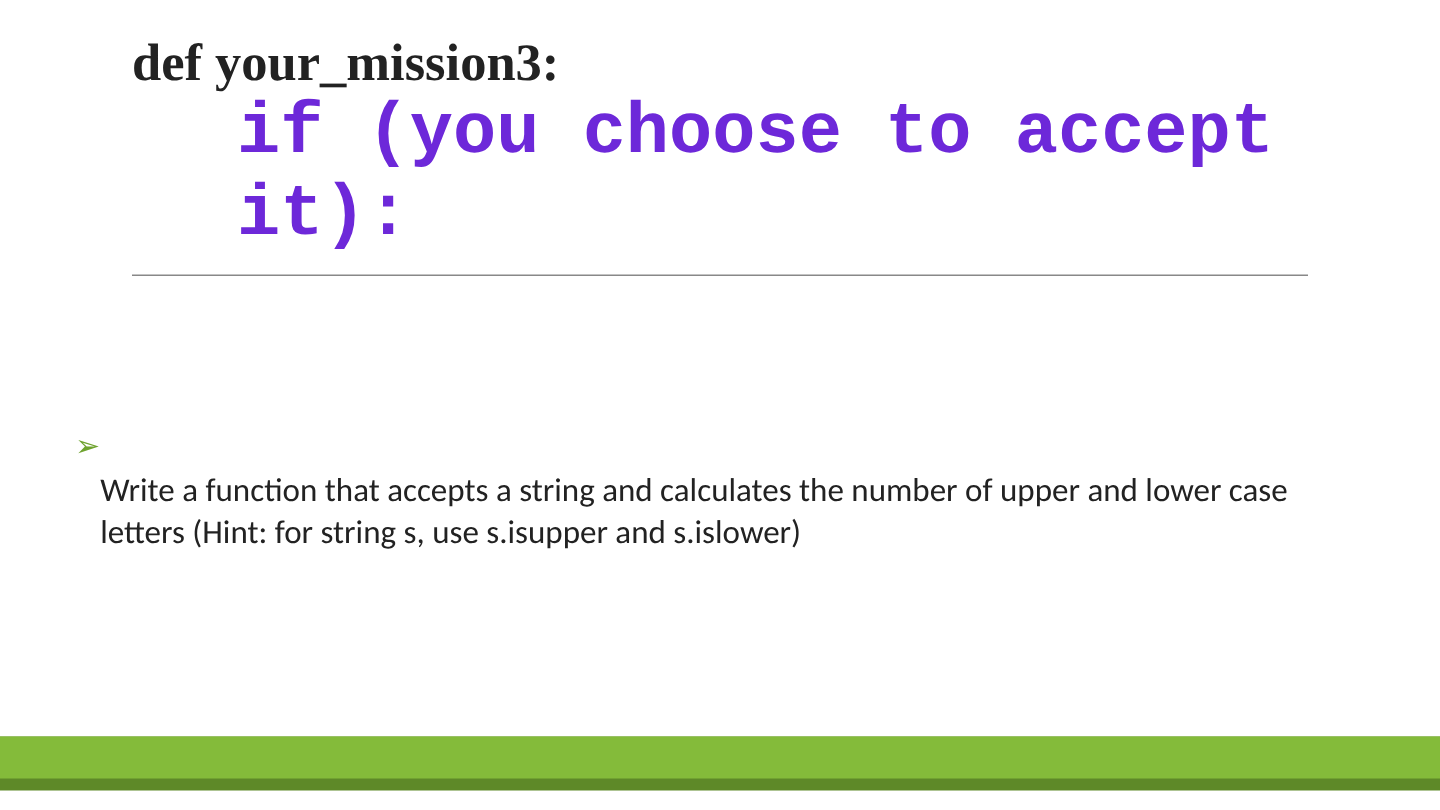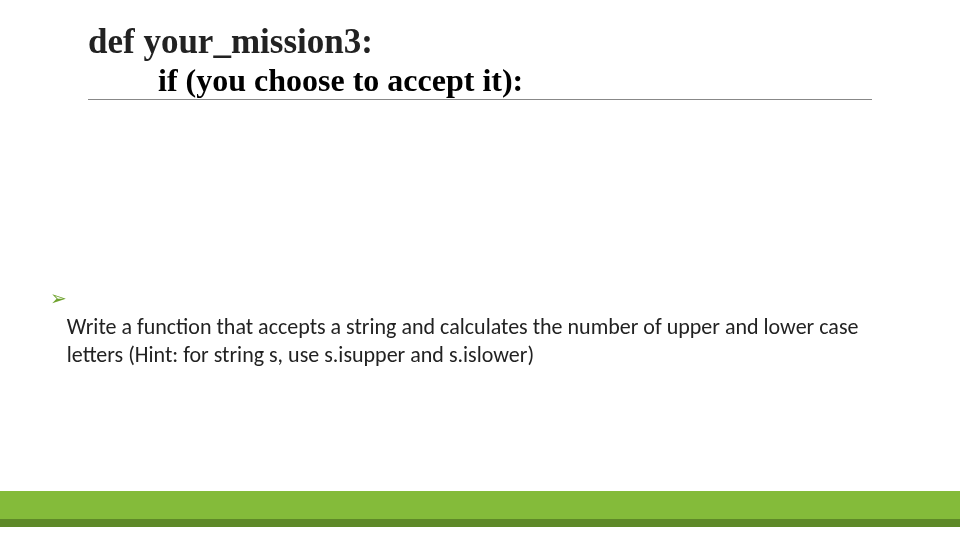--- a/index.html
+++ b/index.html
@@ -16,34 +16,35 @@
     overflow: hidden;
   }
   .slide {
     width: 100%;
     height: 100%;
     position: relative;
     padding: 22px 0 0 0;
   }
   .title-wrap {
     margin: 0 88px 0 88px;
+    padding-bottom: 10px;
     border-bottom: 1px solid #888;
   }
   .title-line1 {
     font-family: "Times New Roman", Georgia, serif;
     font-weight: bold;
     font-size: 35px;
     color: #222;
     line-height: 1.15;
   }
   .title-line2 {
-    font-family: Liberation Serif, serif;
+    font-family: Liberation Mono, monospace;
     font-weight: bold;
-    font-size: 32px;
-    color: #000000;
+    font-size: 48px;
+    color: #6d28d9;
     line-height: 1.15;
     padding-left: 70px;
   }
   .body-area {
     position: absolute;
     left: 50px;
     right: 50px;
     top: 285px;
   }
   .bullet-item {

